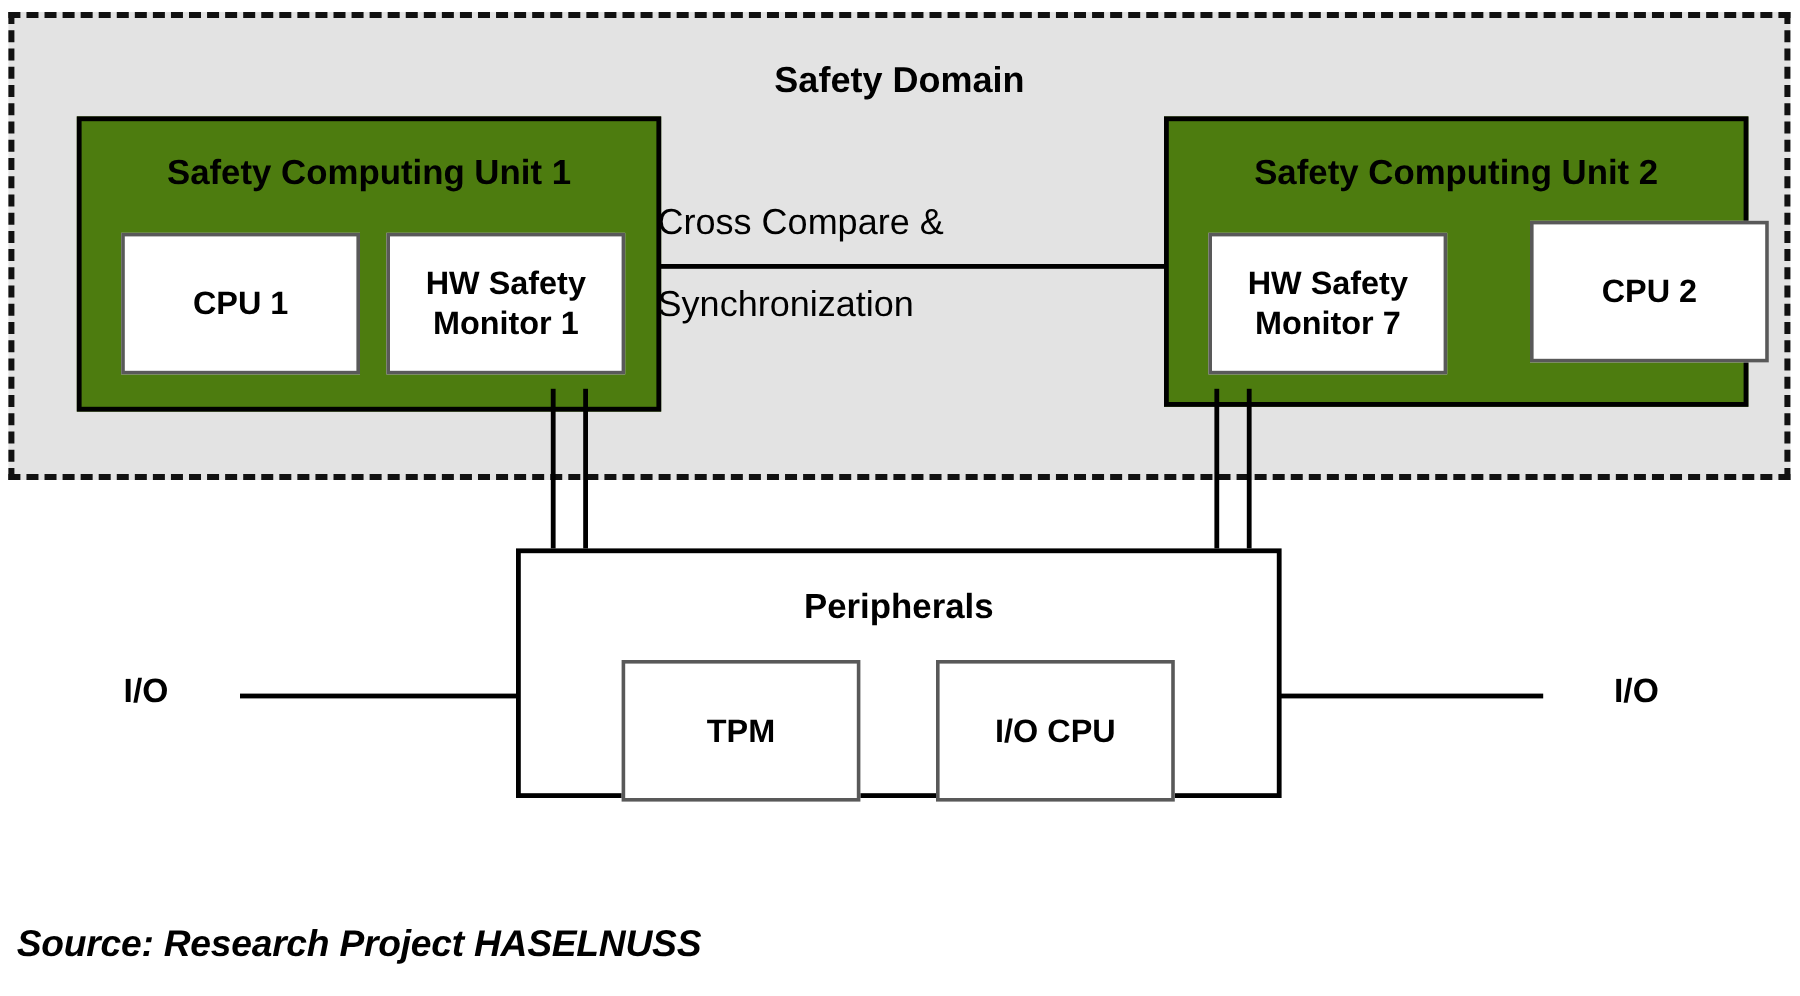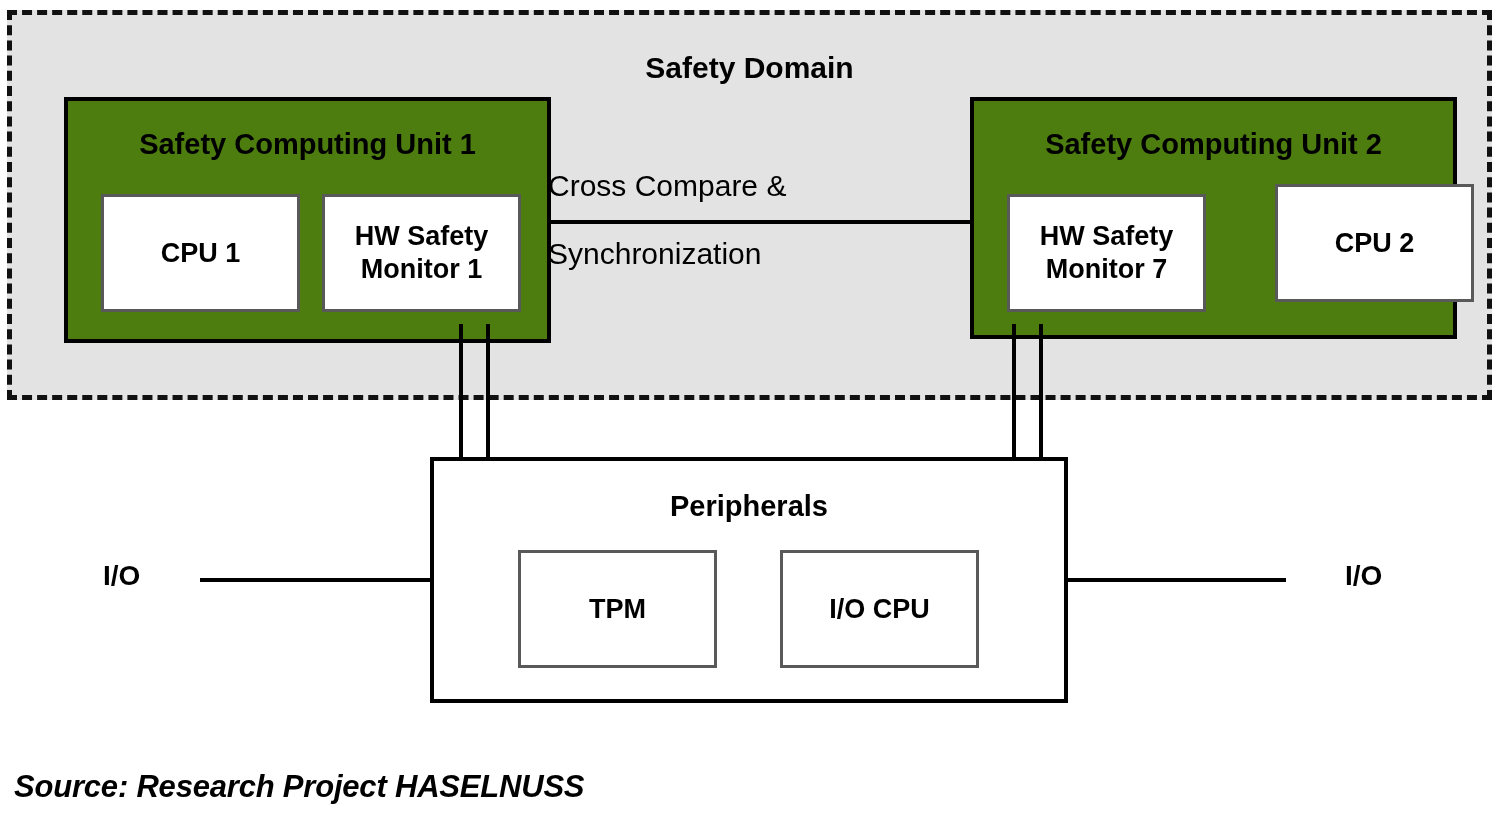--- a/index.html
+++ b/index.html
@@ -105,21 +105,21 @@
     line-height: 1;
   }
   .cross-label.lower { top: 224px; }
 
   
   #peripherals {
     position: absolute;
     left: 430px;
     top: 457px;
     width: 638px;
-    height: 246px;
+    height: 208px;
     box-sizing: border-box;
     background: #ffffff;
     border: 4px solid #000000;
   }
   #peripherals .unit-title { top: 30px; }
   #tpm   { left: 84px;  top: 89px; width: 199px; height: 118px; }
   #iocpu { left: 346px; top: 89px; width: 199px; height: 118px; }
 
   
   .v-link {

